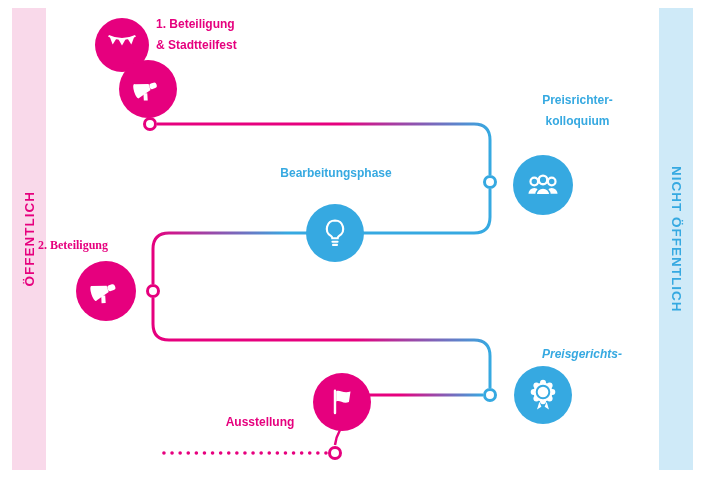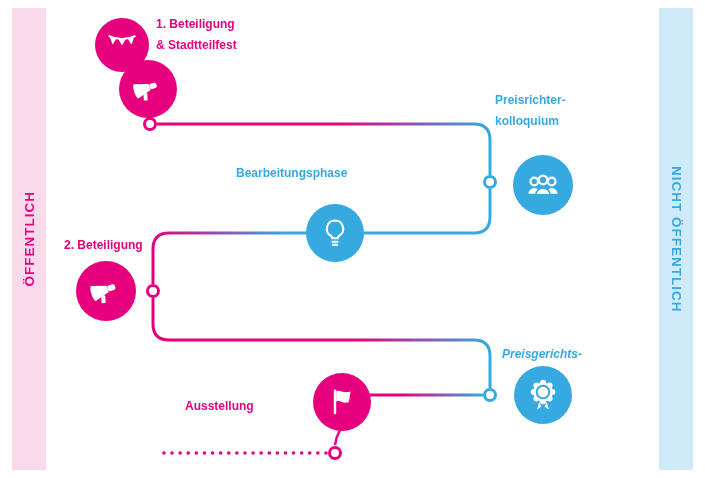--- a/index.html
+++ b/index.html
@@ -42,21 +42,21 @@
   }
   .dot-pink{border:3px solid var(--pink);}
   .dot-blue{border:3px solid var(--blue);}
   .lbl{
     position:absolute;font-weight:700;font-size:12px;line-height:21px;
   }
   .lbl span{display:block;}
   .lbl .gap{margin-top:7px;}
   .pink{color:var(--pink);}
   .blue{color:var(--blue);}
-  .ta-c{text-align:left;}
+  .ta-c{text-align:center;}
 </style>
 </head>
 <body>
 
 <div class="stage">
 
   <div class="band band-left">
     <div class="band-label">ÖFFENTLICH</div>
   </div>
   <div class="band band-right">
@@ -150,21 +150,21 @@
     <svg width="36" height="36" viewBox="0 0 24 24">
       <g transform="rotate(-18 12 12)" fill="#fff">
         <path d="M3.5 5.8 L3.5 16.2 L13.5 13.2 L13.5 8.8 Z"></path>
         <ellipse cx="3.6" cy="11" rx="1.5" ry="5.2"></ellipse>
         <rect x="13.5" y="9" width="5.2" height="4" rx="1.6"></rect>
         <path d="M8 13.9 L10.6 14.7 L9.3 19.6 L6.7 18.8 Z"></path>
       </g>
     </svg>
   </div>
   <div class="dot dot-pink" style="left:146px;top:284px;"></div>
-  <div class="lbl pink" style="left:64px;top:235px;">
+  <div class="lbl pink" style="left:38px;top:235px;font-family:Liberation Serif, serif;">
     <span>2. Beteiligung</span>
   </div>
 
   <div class="dot dot-blue" style="left:483px;top:388px;"></div>
   <div class="node node-blue" style="left:514px;top:366px;width:58px;height:58px;">
     <svg width="36" height="36" viewBox="0 0 24 24">
       <g fill="#fff">
         <circle cx="18.2" cy="10" r="2"></circle>
           <circle cx="16.4" cy="14.4" r="2"></circle>
         <circle cx="12" cy="16.2" r="2"></circle>
@@ -186,17 +186,17 @@
 
   <div class="node node-pink" style="left:313px;top:373px;width:58px;height:58px;">
     <svg width="34" height="34" viewBox="0 0 24 24">
       <g fill="#fff">
         <rect x="6.2" y="3.2" width="1.7" height="17.4" rx="0.85"></rect>
         <path d="M7.9 4.4 C10.6 2.9 12.6 6.4 18 4.6 L16.9 12 C12.6 13.6 10.6 10.3 7.9 11.6 Z"></path>
       </g>
     </svg>
   </div>
   <div class="dot dot-pink" style="left:328px;top:446px;"></div>
-  <div class="lbl pink ta-c" style="left:185px;top:396px;width:150px;">
+  <div class="lbl pink ta-c" style="left:185px;top:412px;width:150px;">
     <span>Ausstellung</span>
   </div>
 
 </div>
 
 </body></html>

